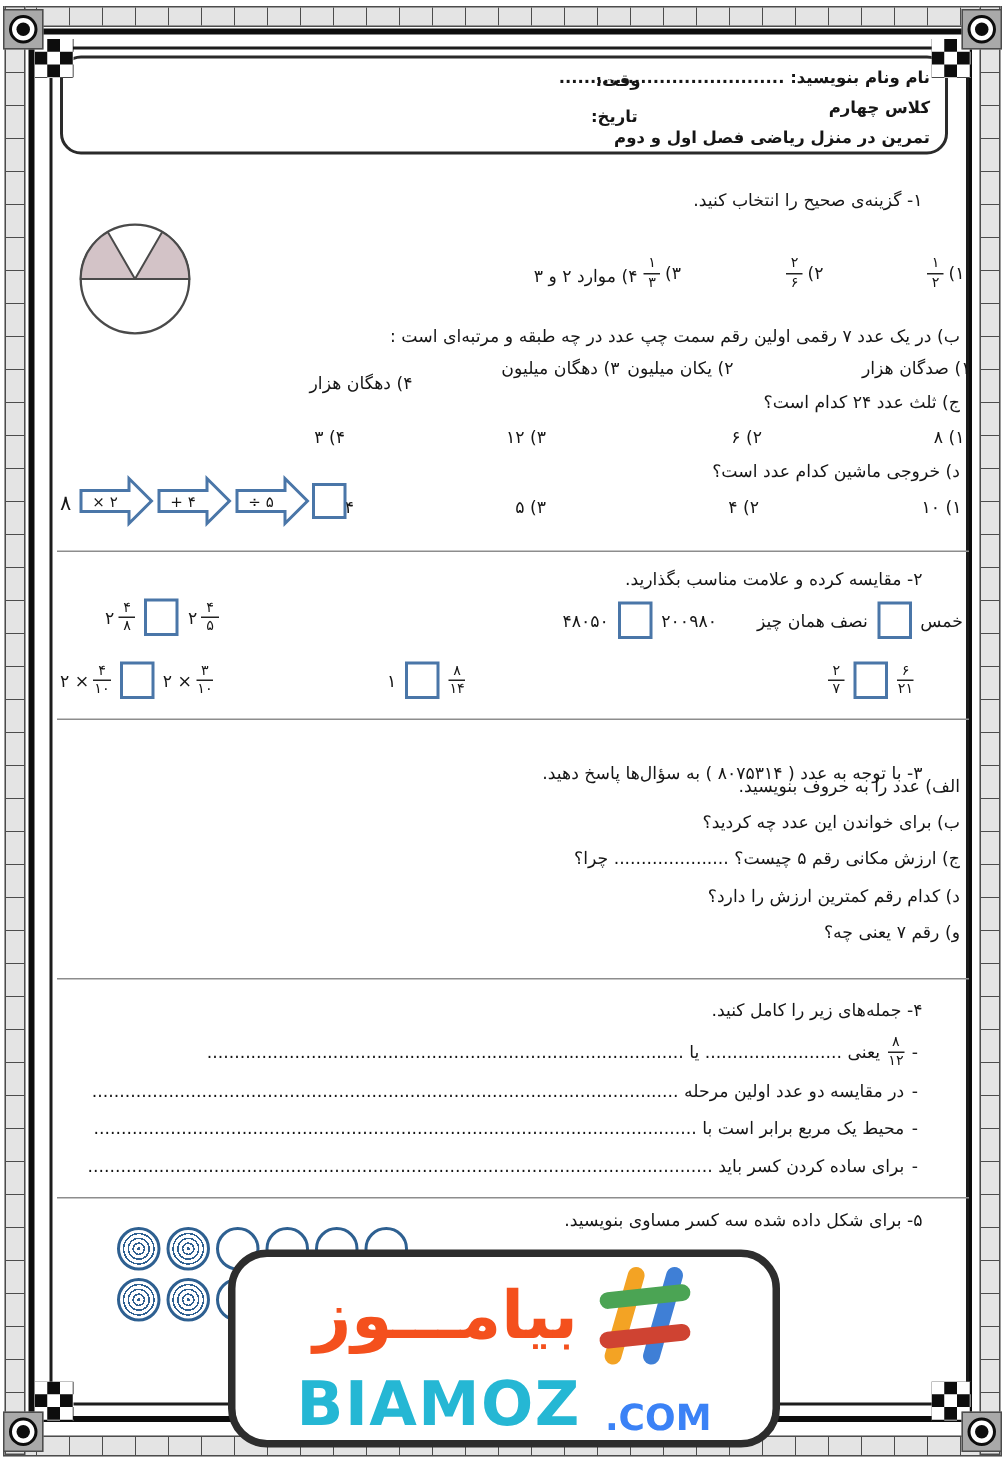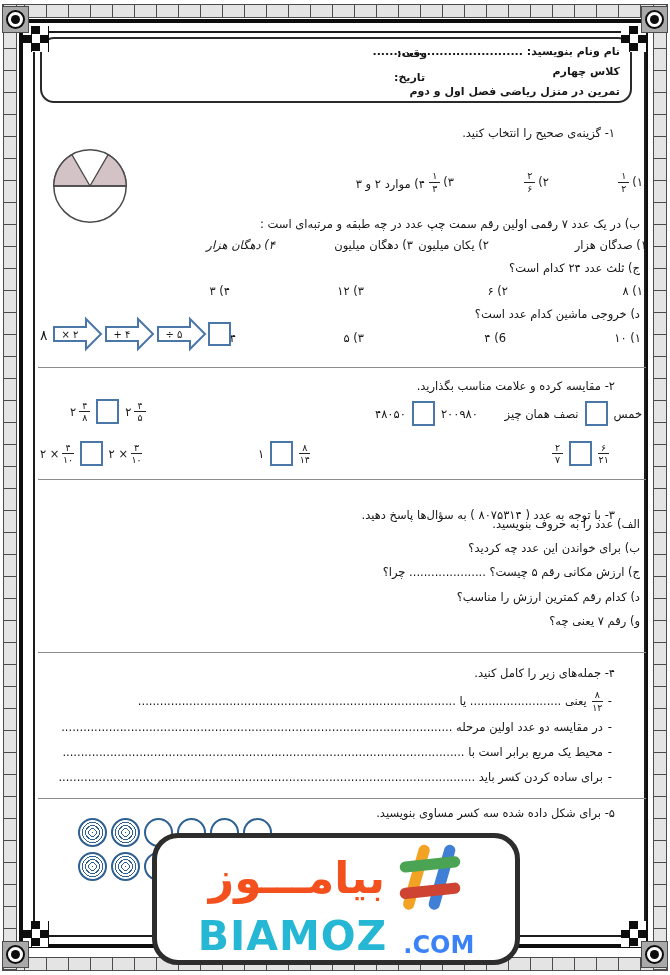--- a/index.html
+++ b/index.html
@@ -139,31 +139,31 @@
         <span class="fn">۱</span>
         <span class="fd">۳</span>
       </span>
   </span>
   <span class="opt" style="right:245px;top:177px;">۴) موارد ۲ و ۳</span>
 
   <div class="t" style="right:30px;top:217px;">ب) در یک عدد ۷ رقمی اولین رقم سمت چپ عدد در چه طبقه و مرتبه‌ای است :</div>
   <span class="opt" style="right:23px;top:238px;">۱) صدگان هزار</span>
   <span class="opt" style="right:181px;top:238px;">۲) یکان میلیون</span>
   <span class="opt" style="right:257px;top:238px;">۳) دهگان میلیون</span>
-  <span class="opt" style="right:395px;top:238px;font-style:italic;">۴) دهگان هزار</span>
+  <span class="opt" style="right:395px;top:248px;">۴) دهگان هزار</span>
 
   <div class="t" style="right:30px;top:261px;">ج) ثلث عدد ۲۴ کدام است؟</div>
   <span class="opt" style="right:27px;top:284px;">۱) ۸</span>
   <span class="opt" style="right:162px;top:284px;">۲) ۶</span>
   <span class="opt" style="right:306px;top:284px;">۳) ۱۲</span>
   <span class="opt" style="right:440px;top:284px;">۴) ۳</span>
 
   <div class="t" style="right:30px;top:307px;">د) خروجی ماشین کدام عدد است؟</div>
   <span class="opt" style="right:29px;top:331px;">۱) ۱۰</span>
-  <span class="opt" style="right:164px;top:331px;">6) ۴</span>
+  <span class="opt" style="right:164px;top:331px;">۲) ۴</span>
   <span class="opt" style="right:306px;top:331px;">۳) ۵</span>
   <span class="opt" style="right:434px;top:331px;">۴) ۲</span>
 
   <svg class="machine" width="200" height="40" viewBox="0 0 200 40">
     <text x="4" y="26" font-size="14" fill="#161616">۸</text>
     <path d="M18,13 h32 v-8 l15,15 -15,15 v-8 h-32 z" fill="#fff" stroke="#4a76a8" stroke-width="2"></path>
     <text x="34" y="24" font-size="10" fill="#161616" text-anchor="middle">× ۲</text>
     <path d="M70,13 h32 v-8 l15,15 -15,15 v-8 h-32 z" fill="#fff" stroke="#4a76a8" stroke-width="2"></path>
     <text x="86" y="24" font-size="10" fill="#161616" text-anchor="middle">+ ۴</text>
     <path d="M122,13 h32 v-8 l15,15 -15,15 v-8 h-32 z" fill="#fff" stroke="#4a76a8" stroke-width="2"></path>
@@ -239,21 +239,21 @@
         </span>
     </span>
   </div>
 
   <div class="divider" style="top:479px;"></div>
 
   <div class="t" style="right:55px;top:508px;">۳- با توجه به عدد ( ۸۰۷۵۳۱۴ ) به سؤال‌ها پاسخ دهید.</div>
   <div class="t" style="right:30px;top:517px;">الف) عدد را به حروف بنویسید.</div>
   <div class="t" style="right:30px;top:541px;">ب) برای خواندن این عدد چه کردید؟</div>
   <div class="t" style="right:30px;top:565px;">ج) ارزش مکانی رقم ۵ چیست؟ ..................... چرا؟</div>
-  <div class="t" style="right:30px;top:590px;">د) کدام رقم کمترین ارزش را مناسب؟</div>
+  <div class="t" style="right:30px;top:590px;">د) کدام رقم کمترین ارزش را دارد؟</div>
   <div class="t" style="right:30px;top:614px;">و) رقم ۷ یعنی چه؟</div>
 
   <div class="divider" style="top:652px;"></div>
 
   <div class="t" style="right:55px;top:666px;">۴- جمله‌های زیر را کامل کنید.</div>
   <div class="t" style="right:58px;top:690px;display:inline-flex;align-items:center;gap:5px;">
     <span>-</span>
     <span class="frac">
         <span class="fn">۸</span>
         <span class="fd">۱۲</span>

